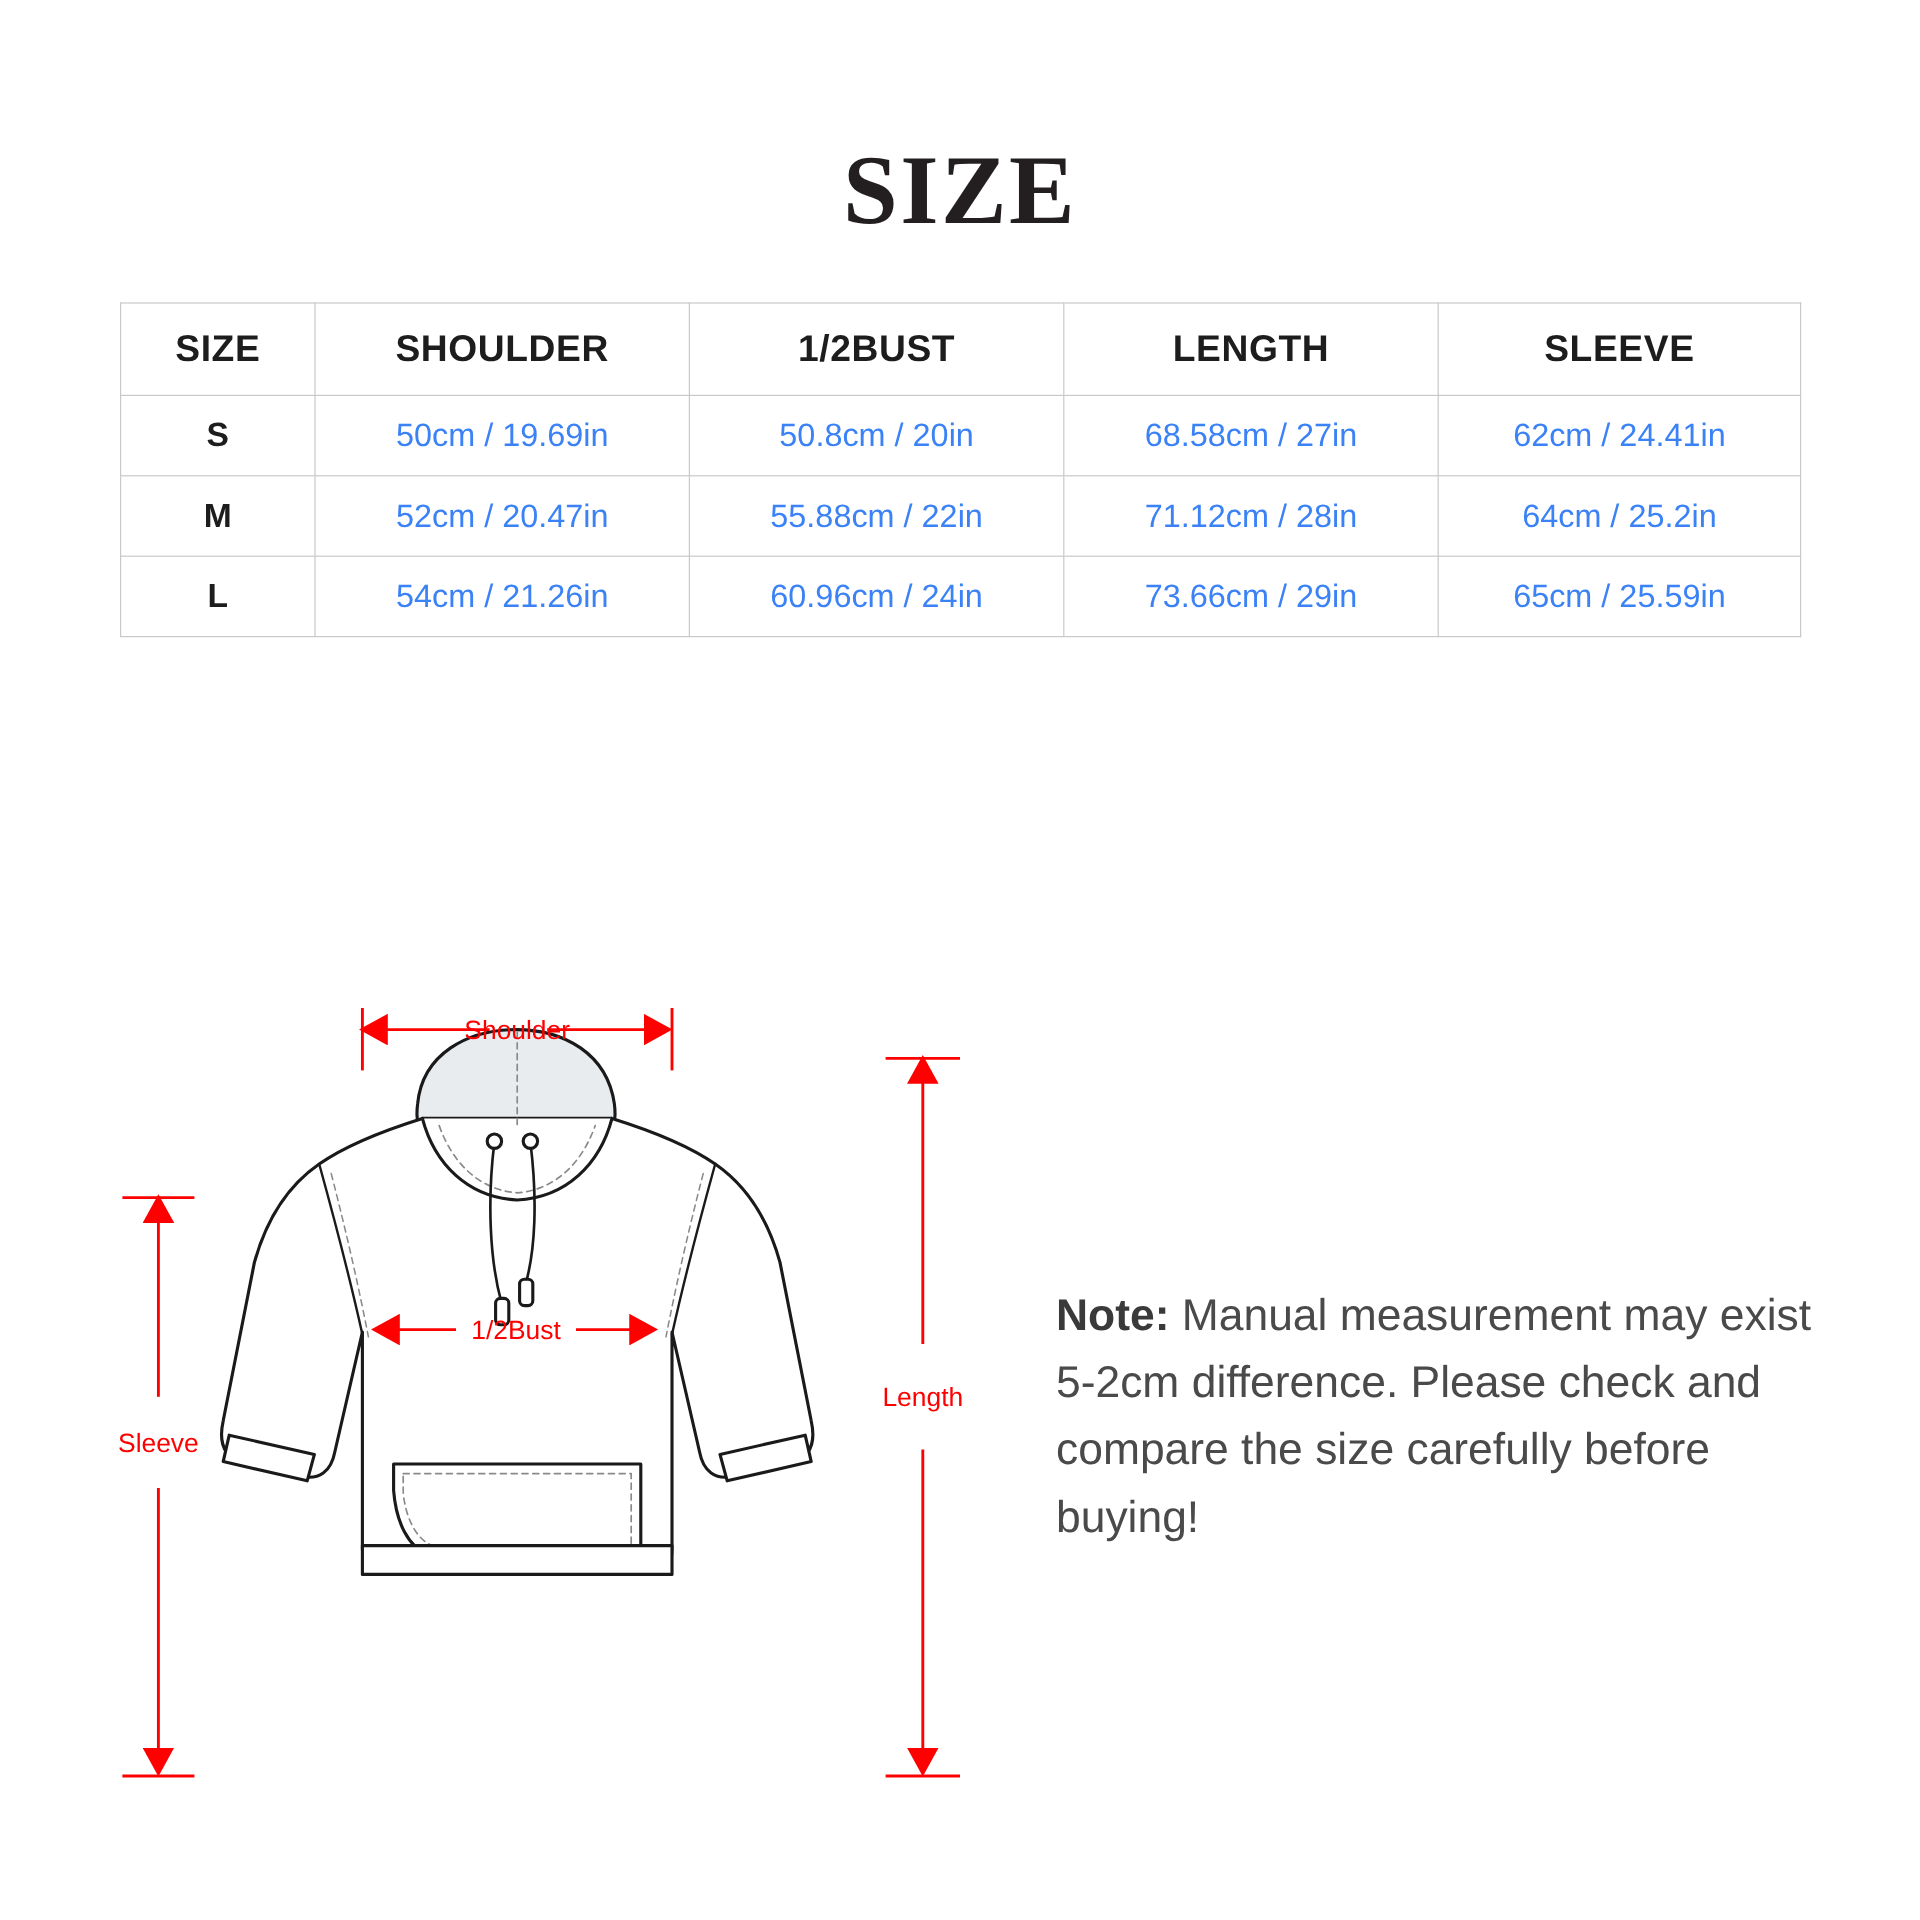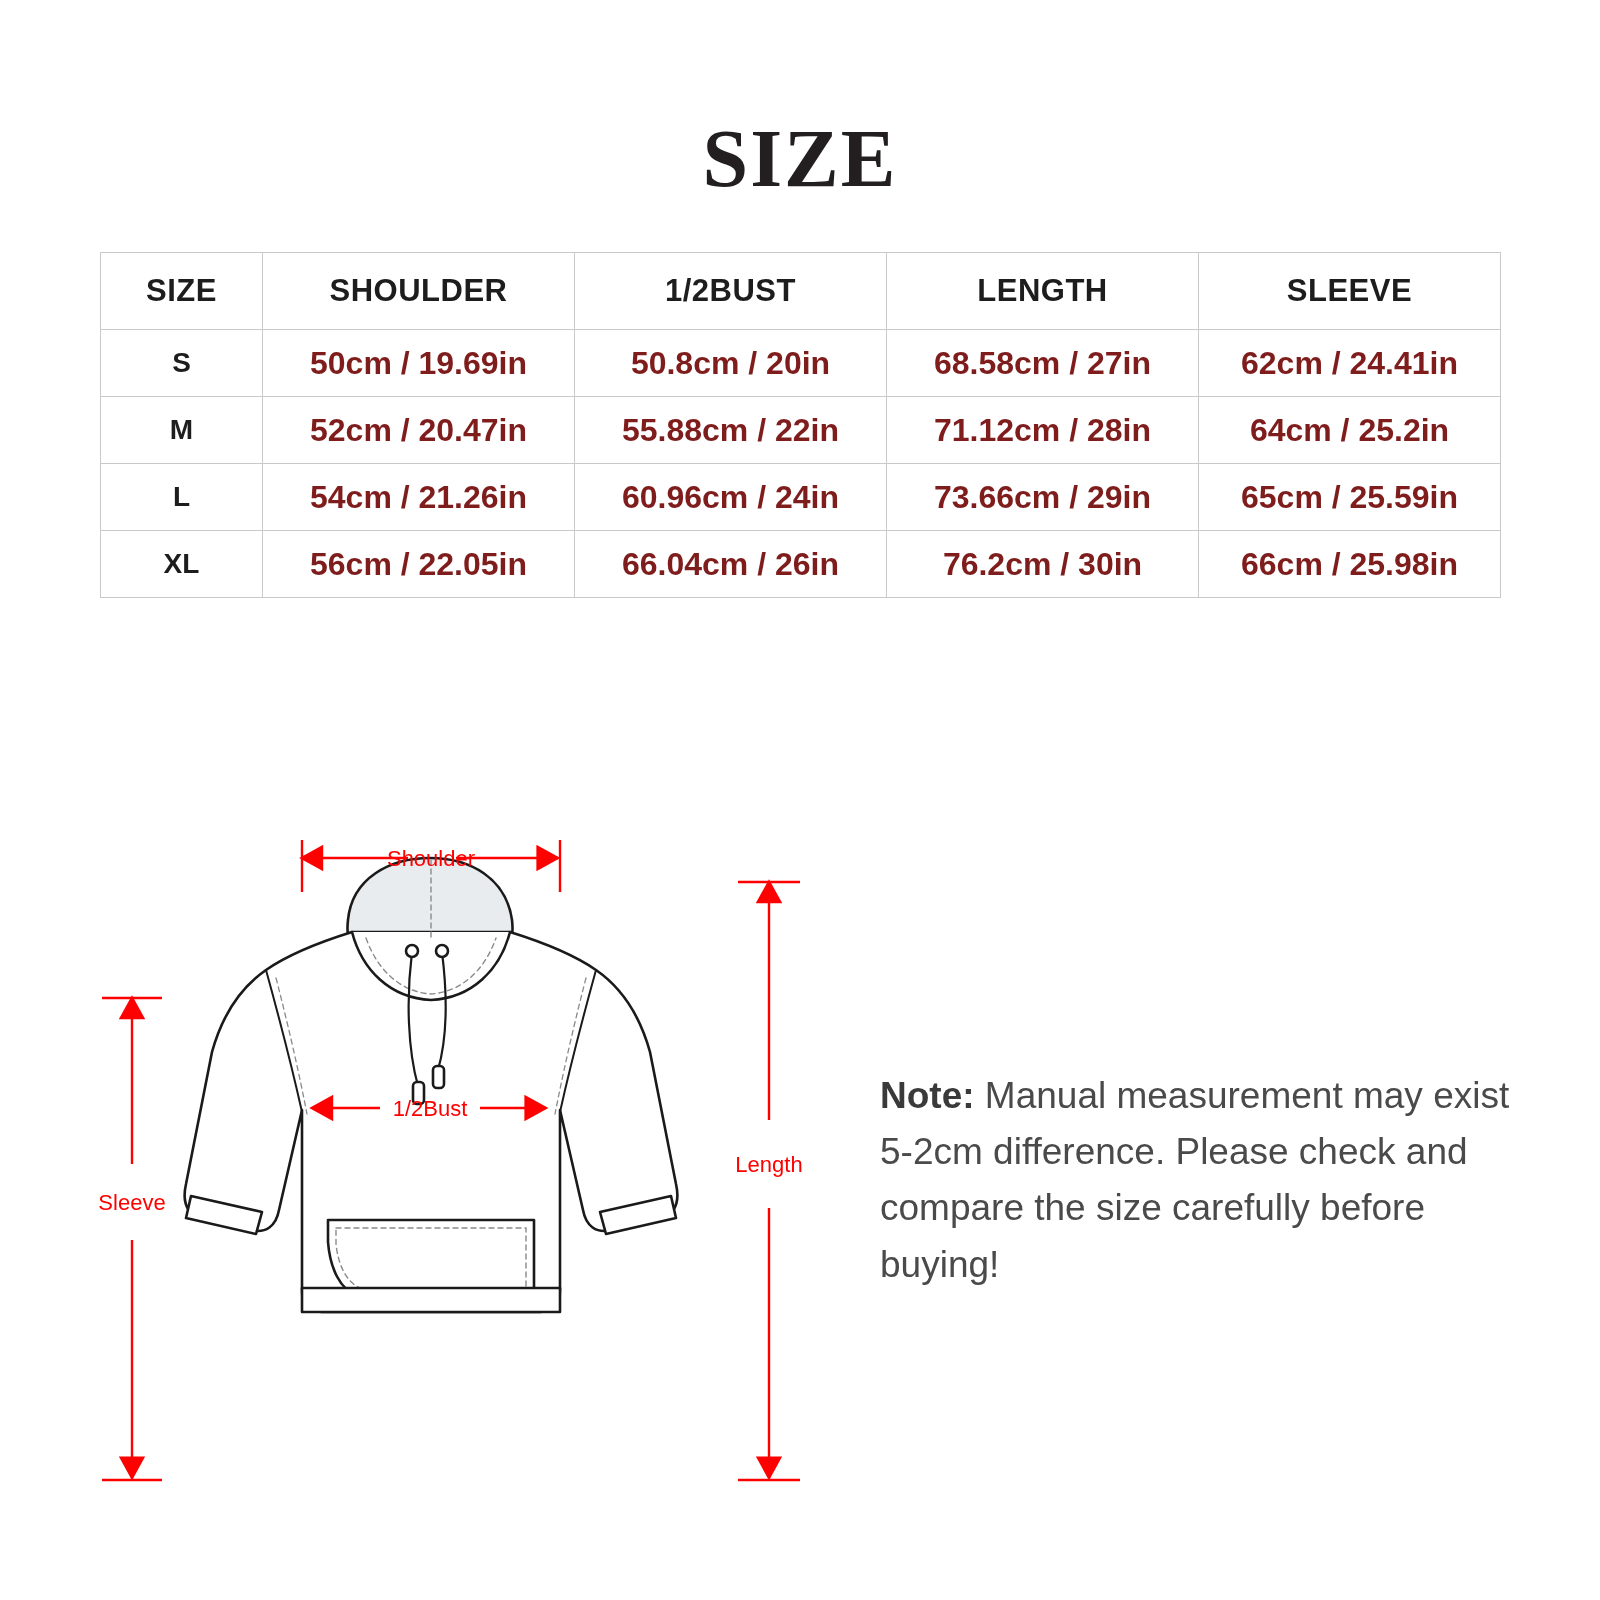--- a/index.html
+++ b/index.html
@@ -48,23 +48,23 @@
   }
   table.size-table thead th {
     height: 74px;
     font-size: 31px;
     font-weight: 700;
     color: #1d1d1d;
     letter-spacing: 0.5px;
   }
   table.size-table tbody td {
     height: 64px;
-    font-size: 32px;
-    color: #7f1d1d;
-    font-weight: 700;
+    font-size: 27px;
+    color: #3b82f6;
+    font-weight: 400;
   }
   table.size-table tbody td.size-col {
     font-weight: 700;
     color: #1d1d1d;
     font-size: 28px;
   }
   col.c0 { width: 162px; }
   col.c1 { width: 312px; }
   col.c2 { width: 312px; }
   col.c3 { width: 312px; }
@@ -133,27 +133,20 @@
         <td>55.88cm / 22in</td>
         <td>71.12cm / 28in</td>
         <td>64cm / 25.2in</td>
       </tr>
       <tr>
         <td class="size-col">L</td>
         <td>54cm / 21.26in</td>
         <td>60.96cm / 24in</td>
         <td>73.66cm / 29in</td>
         <td>65cm / 25.59in</td>
-      </tr>
-      <tr>
-        <td class="size-col">XL</td>
-        <td>56cm / 22.05in</td>
-        <td>66.04cm / 26in</td>
-        <td>76.2cm / 30in</td>
-        <td>66cm / 25.98in</td>
       </tr>
     </tbody>
   </table>
 </div>
 
 <div class="illustration">
   <svg width="760" height="700" viewBox="0 0 760 700" xmlns="http://www.w3.org/2000/svg">
     <defs>
       <marker id="arrR" markerWidth="11" markerHeight="11" refX="9" refY="5.5" orient="auto">
         <path d="M0,0 L10,5.5 L0,11 z" fill="#ff0000"></path>

